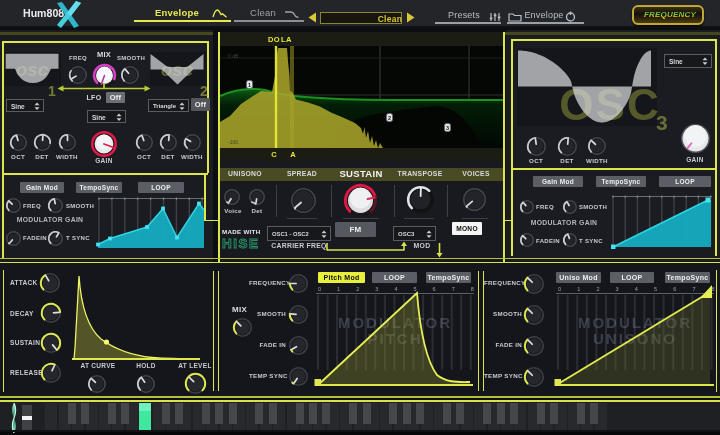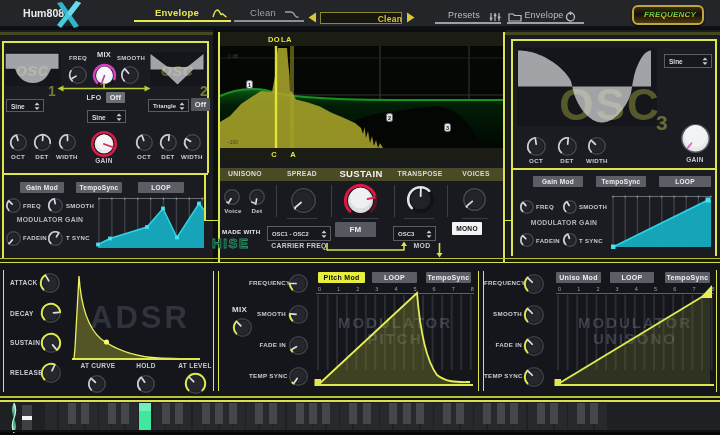--- a/index.html
+++ b/index.html
@@ -343,21 +343,21 @@
       <line x1="17.62" y1="14.13" x2="17.90" y2="6.01" stroke="#e8ebef" stroke-width="1.8" stroke-linecap="round"></line>
     </svg>
     <svg style="position:absolute;left:458.5px;top:183.5px;" width="31.0" height="31.0" viewBox="0 0 31.0 31.0">
       <circle cx="15.5" cy="15.5" r="11.5" fill="#17191d"></circle>
       <circle cx="15.5" cy="15.5" r="10.7" fill="none" stroke="#41454c" stroke-width="1.6"></circle>
       <path d="M7.93,23.07 A10.7,10.7 0 0 1 7.30,22.38" fill="none" stroke="#c6cbd3" stroke-width="1.8" stroke-linecap="round"></path>
       <circle cx="15.5" cy="15.5" r="9.1" fill="#22242a"></circle>
       <line x1="13.30" y1="17.35" x2="8.22" y2="21.61" stroke="#d9dde3" stroke-width="1.7" stroke-linecap="round"></line>
     </svg>
     <div style="position:absolute;left:222px;top:229px;width:40px;font-size:6.2px;color:#e8eaec;font-weight:700;text-align:left;letter-spacing:0.3px;line-height:1;white-space:nowrap;">MADE WITH</div>
-    <div style="position:absolute;left:212px;top:237px;width:48px;font-size:13.5px;color:#0f2a20;font-weight:700;text-align:left;letter-spacing:1.5px;line-height:1;white-space:nowrap;-webkit-text-stroke:0.9px #2a9168;">HISE</div>
+    <div style="position:absolute;left:222px;top:237px;width:48px;font-size:13.5px;color:#0f2a20;font-weight:700;text-align:left;letter-spacing:1.5px;line-height:1;white-space:nowrap;-webkit-text-stroke:0.9px #2a9168;">HISE</div>
     <div style="position:absolute;left:267px;top:226px;width:64px;height:15px;background:#17181c;border:1px solid #595d63;">
       <div style="position:absolute;left:4px;top:50%;transform:translateY(-50%);font-size:5.8px;font-weight:700;color:#d6dae0;white-space:nowrap">OSC1 - OSC2</div>
       <svg style="position:absolute;right:3px;top:50%;margin-top:-4px" width="6" height="9" viewBox="0 0 6 9">
         <path d="M0.5,3.2 L3,0.5 L5.5,3.2 Z M0.5,5.2 L3,8 L5.5,5.2 Z" fill="#c9cdd3"></path>
       </svg>
     </div>
     <div style="position:absolute;left:267px;top:243px;width:64px;font-size:6.8px;color:#c7cbd1;font-weight:700;text-align:center;letter-spacing:0.3px;line-height:1;white-space:nowrap;">CARRIER FREQ</div>
     <div style="position:absolute;left:335px;top:222px;width:41px;height:15px;background:#55595f;display:flex;align-items:center;justify-content:center;font-size:8px;font-weight:700;color:#eceef1;letter-spacing:0.3px;border-radius:1px;">FM</div>
     <div style="position:absolute;left:393px;top:226px;width:43px;height:15px;background:#17181c;border:1px solid #595d63;">
       <div style="position:absolute;left:4px;top:50%;transform:translateY(-50%);font-size:6px;font-weight:700;color:#d6dae0;white-space:nowrap">OSC3</div>
@@ -519,21 +519,20 @@
       <line x1="15.61" y1="15.92" x2="19.14" y2="20.13" stroke="#dbdfe5" stroke-width="1.7" stroke-linecap="round"></line>
     </svg>
     <div style="position:absolute;left:10px;top:370px;width:34px;font-size:6.5px;color:#c7cbd1;font-weight:700;text-align:left;letter-spacing:0.3px;line-height:1;white-space:nowrap;">RELEASE</div>
     <svg style="position:absolute;left:37px;top:359px;" width="28" height="28" viewBox="0 0 28 28">
       <circle cx="14" cy="14" r="10" fill="#17191d"></circle>
       <circle cx="14" cy="14" r="9.2" fill="none" stroke="#3c3f45" stroke-width="1.6"></circle>
       <path d="M7.49,20.51 A9.2,9.2 0 0 1 17.89,5.66" fill="none" stroke="#dde74e" stroke-width="2" stroke-linecap="round"></path>
       <circle cx="14" cy="14" r="7.4" fill="#25272d"></circle>
       <line x1="15.06" y1="11.73" x2="17.38" y2="6.75" stroke="#dbdfe5" stroke-width="1.7" stroke-linecap="round"></line>
     </svg>
-    <div style="position:absolute;left:90px;top:302px;width:100px;font-size:31px;color:#2f333c;font-weight:700;text-align:center;letter-spacing:3px;line-height:1;white-space:nowrap;">ADSR</div>
     <svg style="position:absolute;left:70px;top:270px;" width="134" height="94" viewBox="0 0 134 94">
       <path d="M4,89 L5,78 L9,6 C11,36 17,57 31,69 C46,80 62,85.5 82,87.5 C98,88.8 112,89 128,89 Z" fill="#8e902f" fill-opacity="0.52"></path>
 <path d="M4,89 L5,78 L9,6 C11,36 17,57 31,69 C46,80 62,85.5 82,87.5 C98,88.8 112,89 128,89" fill="none" stroke="#eef463" stroke-width="1.3"></path>
 <line x1="2" y1="89" x2="130" y2="89" stroke="#dfe94e" stroke-width="2"></line>
 <circle cx="36.5" cy="72" r="2.6" fill="#f6fc70"></circle>
     </svg>
     <div style="position:absolute;left:78px;top:363px;width:40px;font-size:6.5px;color:#c7cbd1;font-weight:700;text-align:center;letter-spacing:0.3px;line-height:1;white-space:nowrap;">AT CURVE</div>
     <svg style="position:absolute;left:84px;top:371px;" width="26" height="26" viewBox="0 0 26 26">
       <circle cx="13" cy="13" r="9" fill="#17191d"></circle>
       <circle cx="13" cy="13" r="8.2" fill="none" stroke="#41454c" stroke-width="1.6"></circle>

